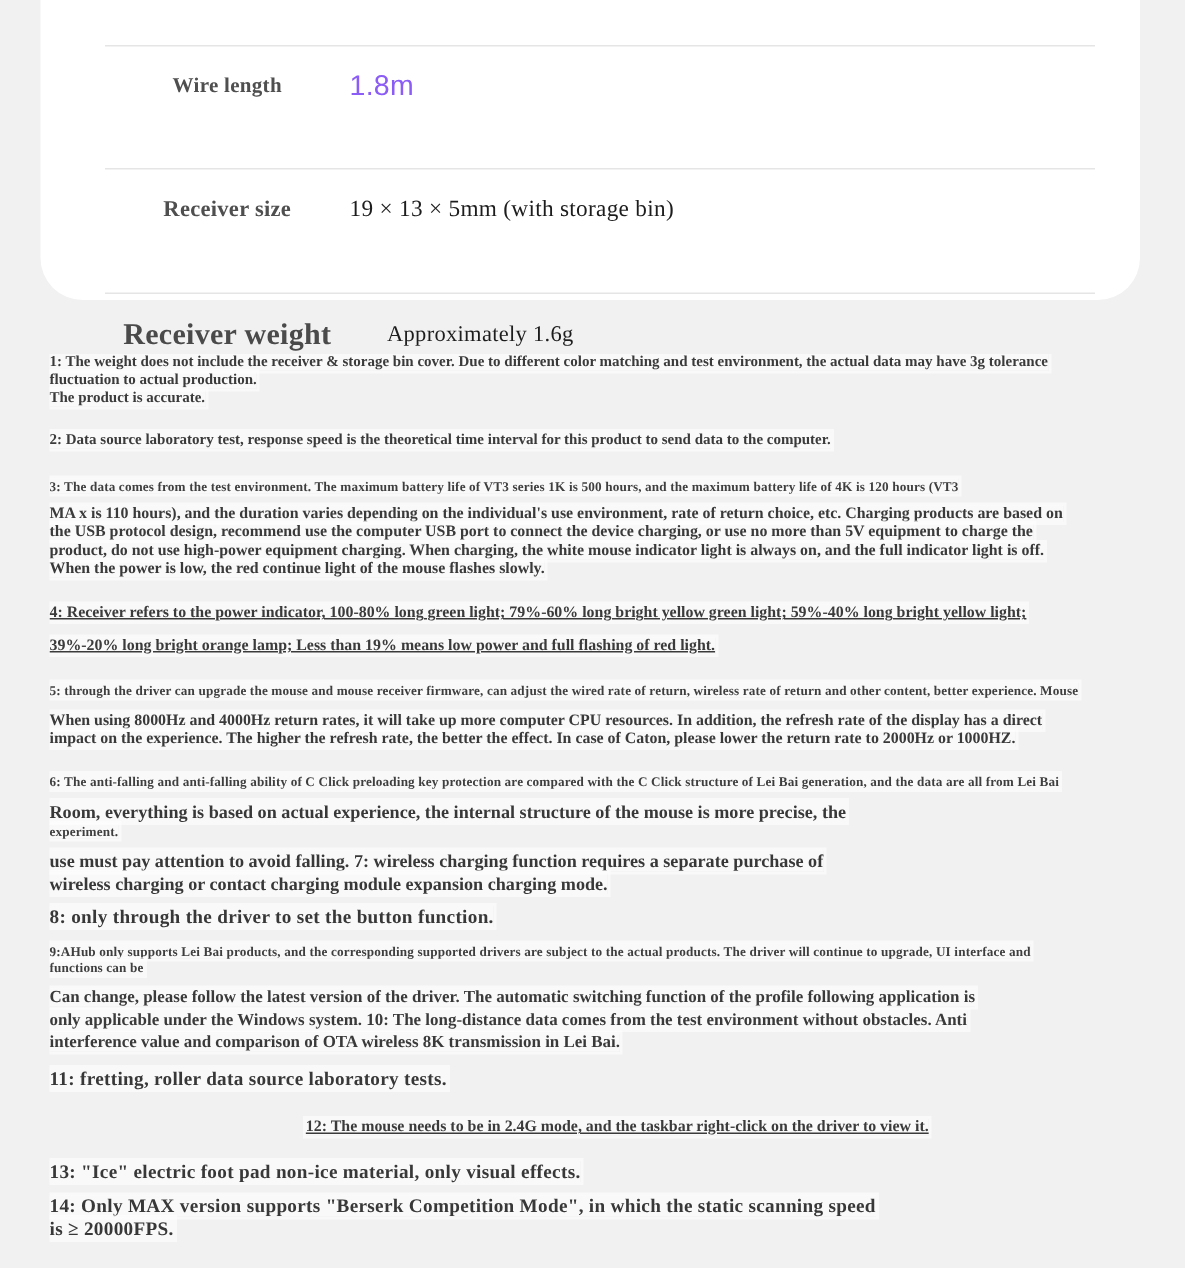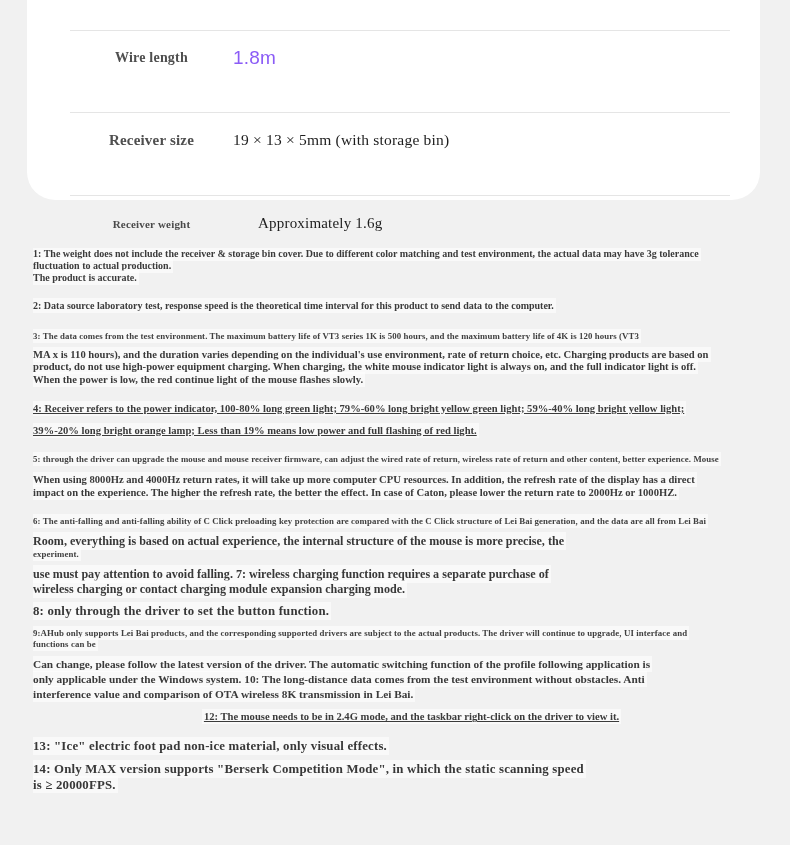--- a/index.html
+++ b/index.html
@@ -35,25 +35,25 @@
     color:#1d1d1d;font-weight:400;font-size:15.5px;
     letter-spacing:.2px;
   }
   .spec-row:nth-child(1) .spec-value{
     font-family:"Liberation Sans", sans-serif;
     font-weight:400;font-size:19px;color:#8b5cf6;letter-spacing:.2px;
   }
   .spec-row:nth-child(2) .spec-label{font-size:15px;}
   .spec-row:nth-child(2){height:54px;}
   .spec-row:nth-child(3){height:55px;}
-  .spec-row:nth-child(3) .spec-label{font-size:11px;color:#4a4a4a;}
+  .spec-row:nth-child(3) .spec-label{font-size:20px;color:#4a4a4a;}
   .spec-row:nth-child(3) .spec-value{margin-left:25px;font-size:15px;}
   
   .footnotes{
-    position:absolute;left:33px;top:248px;width:757px;
+    position:absolute;left:33px;top:236px;width:757px;
     overflow:hidden;
   }
   .fn{margin:0 0 16px 0;}
   .fn-line{white-space:nowrap;font-weight:700;}
   .fn-line .hl{background:rgba(255,255,255,0.55);box-shadow:0 0 0 2px rgba(255,255,255,0.55);}
   .fine    {font-size:8.8px; line-height:1.25;color:#3f3f3f;letter-spacing:.1px;}
   .small   {font-size:10px;  line-height:1.2; color:#3b3b3b;}
   .note    {font-size:10.6px;line-height:1.2; color:#3b3b3b;text-decoration:underline;}
   .body    {font-size:10.6px;line-height:1.16;color:#3a3a3a;}
   .bodyplus{font-size:11.3px;line-height:1.33;color:#3a3a3a;}
@@ -100,20 +100,21 @@
       <div class="fn-line small"><span class="hl">1: The weight does not include the receiver &amp; storage bin cover. Due to different color matching and test environment, the actual data may have 3g tolerance</span></div>
       <div class="fn-line small"><span class="hl">fluctuation to actual production.</span></div>
       <div class="fn-line small"><span class="hl">The product is accurate.</span></div>
     </div>
     <div class="fn fn-2">
       <div class="fn-line small"><span class="hl">2: Data source laboratory test, response speed is the theoretical time interval for this product to send data to the computer.</span></div>
     </div>
     <div class="fn fn-3">
       <div class="fn-line fine"><span class="hl">3: The data comes from the test environment. The maximum battery life of VT3 series 1K is 500 hours, and the maximum battery life of 4K is 120 hours (VT3</span></div>
       <div class="fn-line body"><span class="hl">MA x is 110 hours), and the duration varies depending on the individual's use environment, rate of return choice, etc. Charging products are based on</span></div>
+      <div class="fn-line body"><span class="hl">the USB protocol design, recommend use the computer USB port to connect the device charging, or use no more than 5V equipment to charge the</span></div>
       <div class="fn-line body"><span class="hl">product, do not use high-power equipment charging. When charging, the white mouse indicator light is always on, and the full indicator light is off.</span></div>
       <div class="fn-line body"><span class="hl">When the power is low, the red continue light of the mouse flashes slowly.</span></div>
     </div>
     <div class="fn fn-4">
       <div class="fn-line note"><span class="hl">4: Receiver refers to the power indicator, 100-80% long green light; 79%-60% long bright yellow green light; 59%-40% long bright yellow light;</span></div>
       <div class="fn-line note"><span class="hl">39%-20% long bright orange lamp; Less than 19% means low power and full flashing of red light.</span></div>
     </div>
     <div class="fn fn-5">
       <div class="fn-line fine"><span class="hl">5: through the driver can upgrade the mouse and mouse receiver firmware, can adjust the wired rate of return, wireless rate of return and other content, better experience. Mouse</span></div>
       <div class="fn-line body"><span class="hl">When using 8000Hz and 4000Hz return rates, it will take up more computer CPU resources. In addition, the refresh rate of the display has a direct</span></div>
@@ -129,20 +130,23 @@
     <div class="fn fn-8">
       <div class="fn-line xlarge"><span class="hl">8: only through the driver to set the button function.</span></div>
     </div>
     <div class="fn fn-9">
       <div class="fn-line fine"><span class="hl">9:AHub only supports Lei Bai products, and the corresponding supported drivers are subject to the actual products. The driver will continue to upgrade, UI interface and</span></div>
       <div class="fn-line fine"><span class="hl">functions can be</span></div>
       <div class="fn-line bodyplus"><span class="hl">Can change, please follow the latest version of the driver. The automatic switching function of the profile following application is</span></div>
       <div class="fn-line bodyplus"><span class="hl">only applicable under the Windows system. 10: The long-distance data comes from the test environment without obstacles. Anti</span></div>
       <div class="fn-line bodyplus"><span class="hl">interference value and comparison of OTA wireless 8K transmission in Lei Bai.</span></div>
     </div>
+    <div class="fn fn-11">
+      <div class="fn-line xlarge"><span class="hl">11: fretting, roller data source laboratory tests.</span></div>
+    </div>
     <div class="fn fn-12">
       <div class="fn-line note"><span class="hl">12: The mouse needs to be in 2.4G mode, and the taskbar right-click on the driver to view it.</span></div>
     </div>
     <div class="fn fn-13">
       <div class="fn-line xlarge"><span class="hl">13: "Ice" electric foot pad non-ice material, only visual effects.</span></div>
     </div>
     <div class="fn fn-14">
       <div class="fn-line xlarge"><span class="hl">14: Only MAX version supports "Berserk Competition Mode", in which the static scanning speed</span></div>
       <div class="fn-line xlarge"><span class="hl">is ≥ 20000FPS.</span></div>
     </div>

